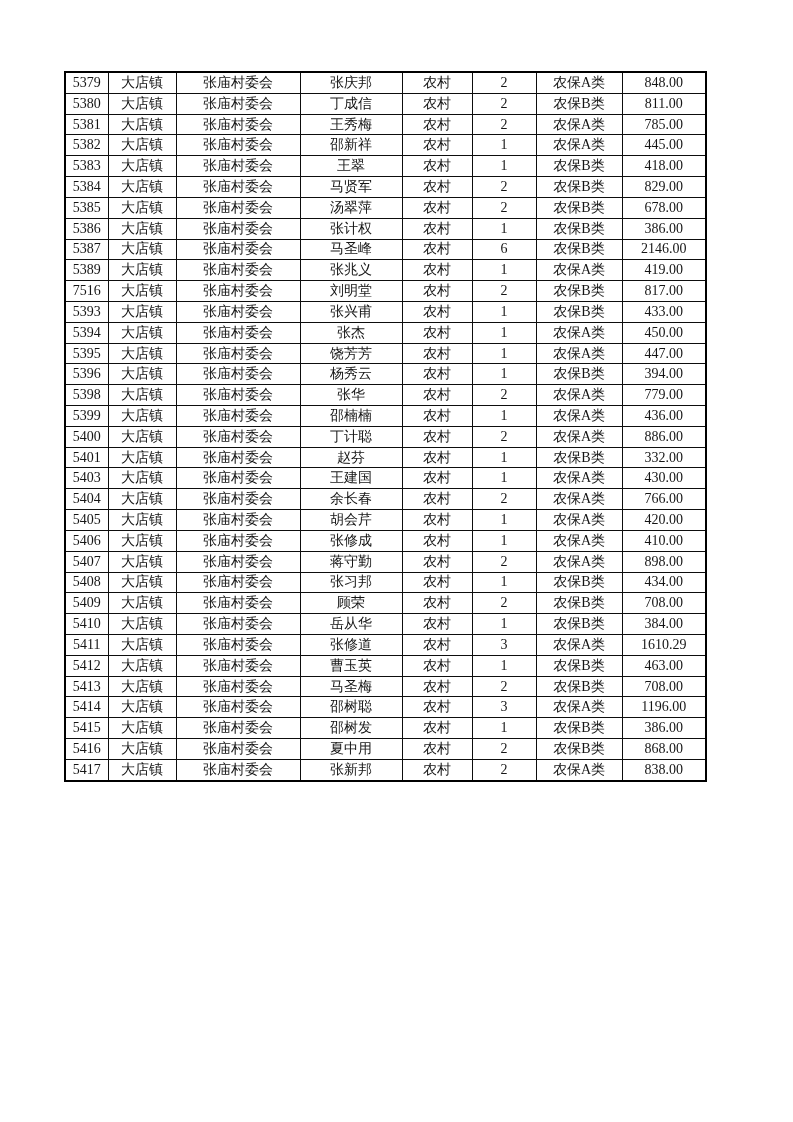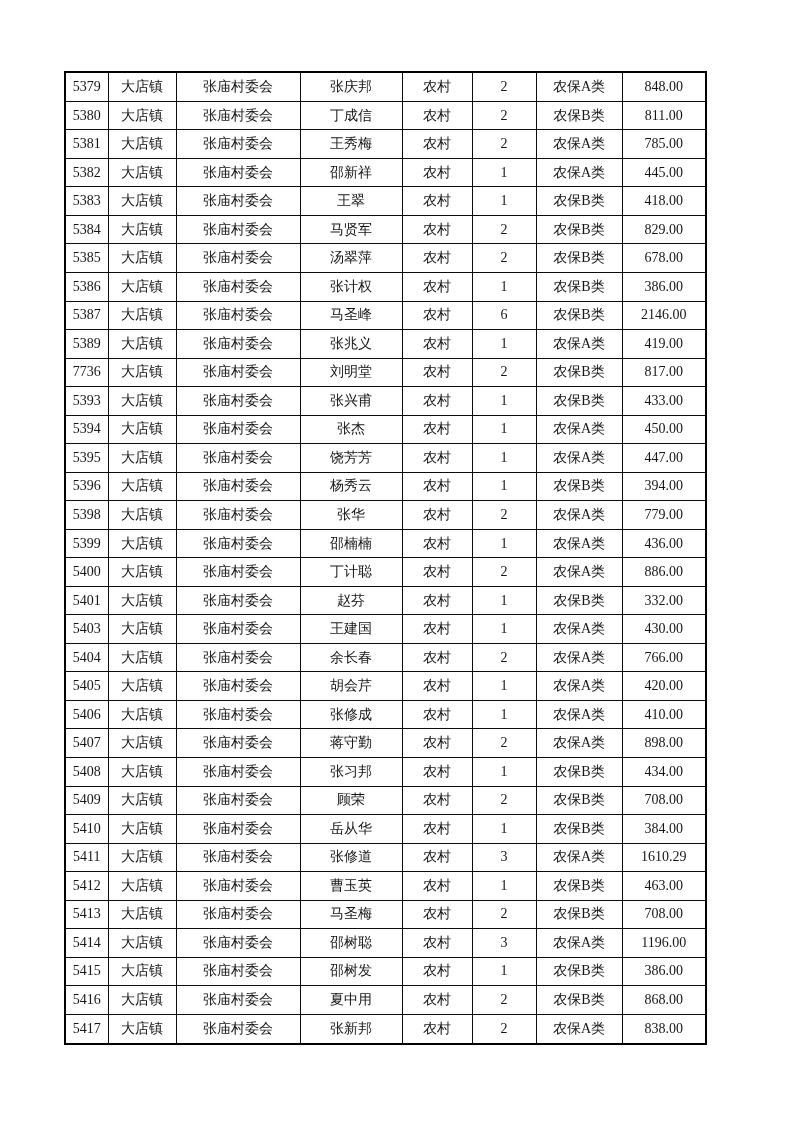--- a/index.html
+++ b/index.html
@@ -12,21 +12,21 @@
     width: 793px;
     height: 1122px;
     background: #ffffff;
     overflow: hidden;
   }
   table.roster {
     position: absolute;
     left: 64px;
     top: 71px;
     width: 643px;
-    height: 974px;
+    height: 711px;
     border-collapse: collapse;
     table-layout: fixed;
     border: 2px solid #000000;
   }
   table.roster td {
     border: 1px solid #0d0d0d;
     padding: 0 2px;
     text-align: center;
     vertical-align: middle;
     font-family: "Liberation Serif", "DejaVu Serif", serif;
@@ -154,21 +154,21 @@
           <td>5389</td>
           <td>大店镇</td>
           <td>张庙村委会</td>
           <td>张兆义</td>
           <td>农村</td>
           <td>1</td>
           <td>农保A类</td>
           <td>419.00</td>
         </tr>
         <tr>
-          <td>7736</td>
+          <td>7516</td>
           <td>大店镇</td>
           <td>张庙村委会</td>
           <td>刘明堂</td>
           <td>农村</td>
           <td>2</td>
           <td>农保B类</td>
           <td>817.00</td>
         </tr>
         <tr>
           <td>5393</td>

